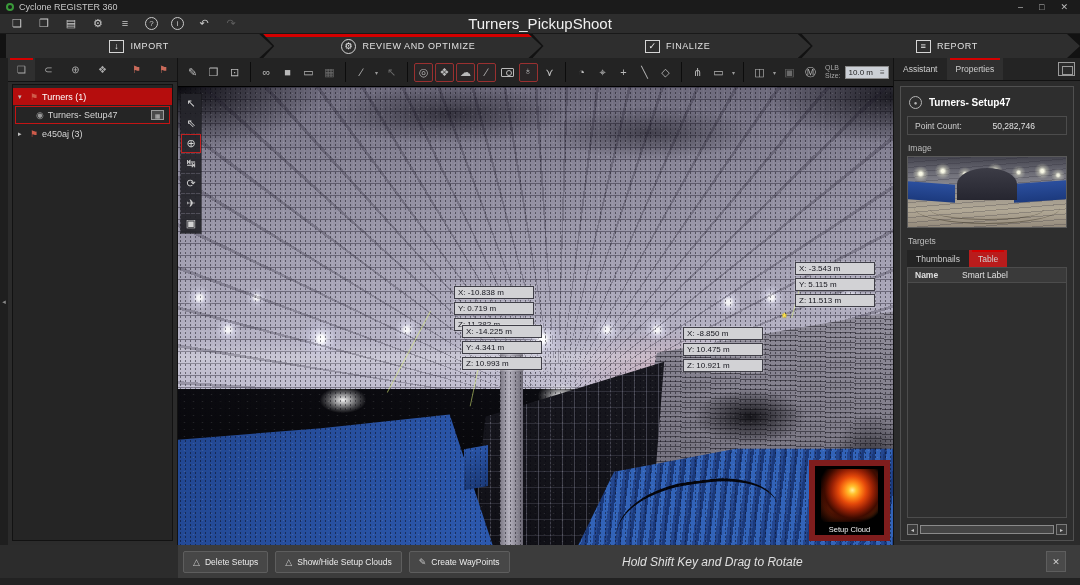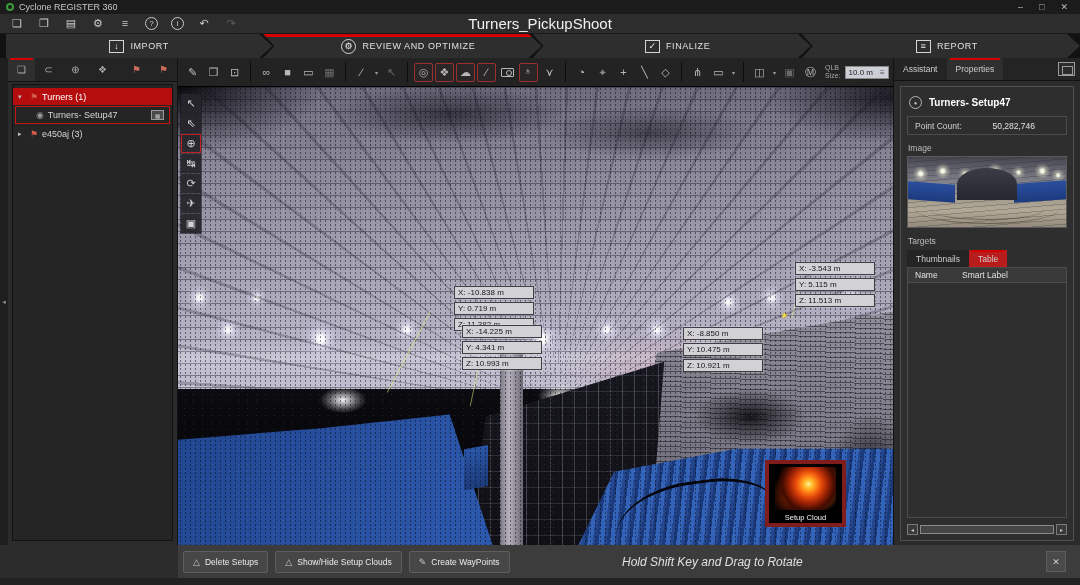--- a/index.html
+++ b/index.html
@@ -129,21 +129,21 @@
 
   .vp-nav { position:absolute; left:2px; top:6px; width:22px; background:rgba(22,22,26,.55); padding:1px; display:flex; flex-direction:column; gap:1px; }
   .vnav-btn { height:19px; display:flex; align-items:center; justify-content:center; font-size:11px; color:#d2d2d2; background:rgba(38,38,44,.85); }
   .vnav-btn.active { border:1px solid #c22020; }
 
   .leader { position:absolute; width:1px; background:rgba(220,240,120,.55); transform-origin:top left; }
   .coord-group { position:absolute; display:flex; flex-direction:column; gap:3px; }
   .coord-row { width:80px; height:13px; background:#d2d2d5; border:1px solid #3f3e47; box-shadow:0 0 0 1px rgba(255,255,255,.18); color:#15151d; font-size:8px; line-height:11px; padding-left:3px; }
   .marker { position:absolute; color:#ffe24a; font-size:12px; font-weight:bold; text-shadow:0 0 2px rgba(150,140,0,.9); }
 
-  .inset { position:absolute; left:587px; top:373px; width:81px; height:67px; background:#000; border:4px solid #7f1d1d; }
+  .inset { position:absolute; left:631px; top:373px; width:81px; height:81px; background:#000; border:6px solid #7f1d1d; }
   .inset-blob { position:absolute; inset:3px 6px 13px 6px;
     background-image:
       radial-gradient(circle at 55% 40%, #fff0a0 0%, #ffc22e 9%, #ff8517 19%, #e4480a 31%, #992105 46%, #3f0b00 62%, rgba(20,4,0,0) 76%),
       radial-gradient(circle at 28% 66%, rgba(235,95,18,.9) 0 7%, rgba(150,40,5,.55) 20%, transparent 42%),
       radial-gradient(circle at 76% 64%, rgba(255,125,30,.8) 0 6%, transparent 32%),
       radial-gradient(circle at 80% 28%, rgba(255,90,20,.7) 0 5%, transparent 30%); }
   .inset-caption { position:absolute; bottom:1px; left:0; right:0; text-align:center; font-size:7.5px; color:#f2f2f2; }
 
   
   .rightpanel { width:187px; background:#2b2b2b; border-left:1px solid #121212; display:flex; flex-direction:column; }
@@ -175,21 +175,21 @@
   .thumb-blue-r { position:absolute; right:0; top:35%; width:33%; height:27%; background:linear-gradient(180deg,#2b4f9e,#1c3a7e); transform:skewY(-4deg); }
   .thumb-arch { position:absolute; left:31%; top:16%; width:38%; height:46%; background:linear-gradient(180deg,#3c3c46,#262630); border-radius:50% 50% 0 0; }
   .thumb-curve { position:absolute; left:4%; right:4%; bottom:4%; height:46%; border-bottom:1px solid rgba(70,62,48,.55); border-radius:50%; }
   .thumb-curve.c2 { left:14%; right:14%; bottom:10%; height:30%; }
   .tg-tabs { display:flex; height:17px; margin-top:1px; }
   .tg-tab { padding:0 9px; display:flex; align-items:center; font-size:8.5px; color:#cfcfcf; position:relative; background:#242424; }
   .tg-tab.active { background:#b91c1c; }
   .tg-tab.active::before { content:""; position:absolute; top:0; left:3px; right:3px; height:2px; background:#d40000; }
   .tg-table { flex:1; border:1px solid #4c4c4c; background:#2f2f2f; display:flex; flex-direction:column; }
   .tg-head { height:15px; background:#3a3a3a; border-bottom:1px solid #4c4c4c; display:flex; align-items:center; font-size:8.5px; color:#e0e0e0; }
-  .tg-col-name { width:54px; padding-left:7px; }
+  .tg-col-name { width:54px; padding-left:7px;font-weight:bold; }
   .tg-body { flex:1; }
   .rp-scroll { height:13px; display:flex; align-items:center; gap:2px; margin-top:5px; }
   .scr-btn { width:11px; height:11px; border:1px solid #7a7a7a; background:#3a3a3a; font-size:6px; color:#c5c5c5; display:flex; align-items:center; justify-content:center; }
   .scr-track { flex:1; height:9px; border:1px solid #8a8a8a; background:#454545; }
 
   
   .bottombar { height:33px; background:#3c3c3c; display:flex; align-items:center; position:relative; padding-left:183px; }
   .bottombar::before { content:""; position:absolute; left:0; top:0; width:178px; height:100%; background:#2c2c2c; }
   .bb-btn { height:22px; background:#474747; border:1px solid #5e5e5e; border-radius:2px; display:flex; align-items:center; gap:5px; padding:0 9px; font-size:8.5px; color:#ececec; margin-right:7px; }
   .bb-ic { font-size:9px; color:#c8c8c8; }

